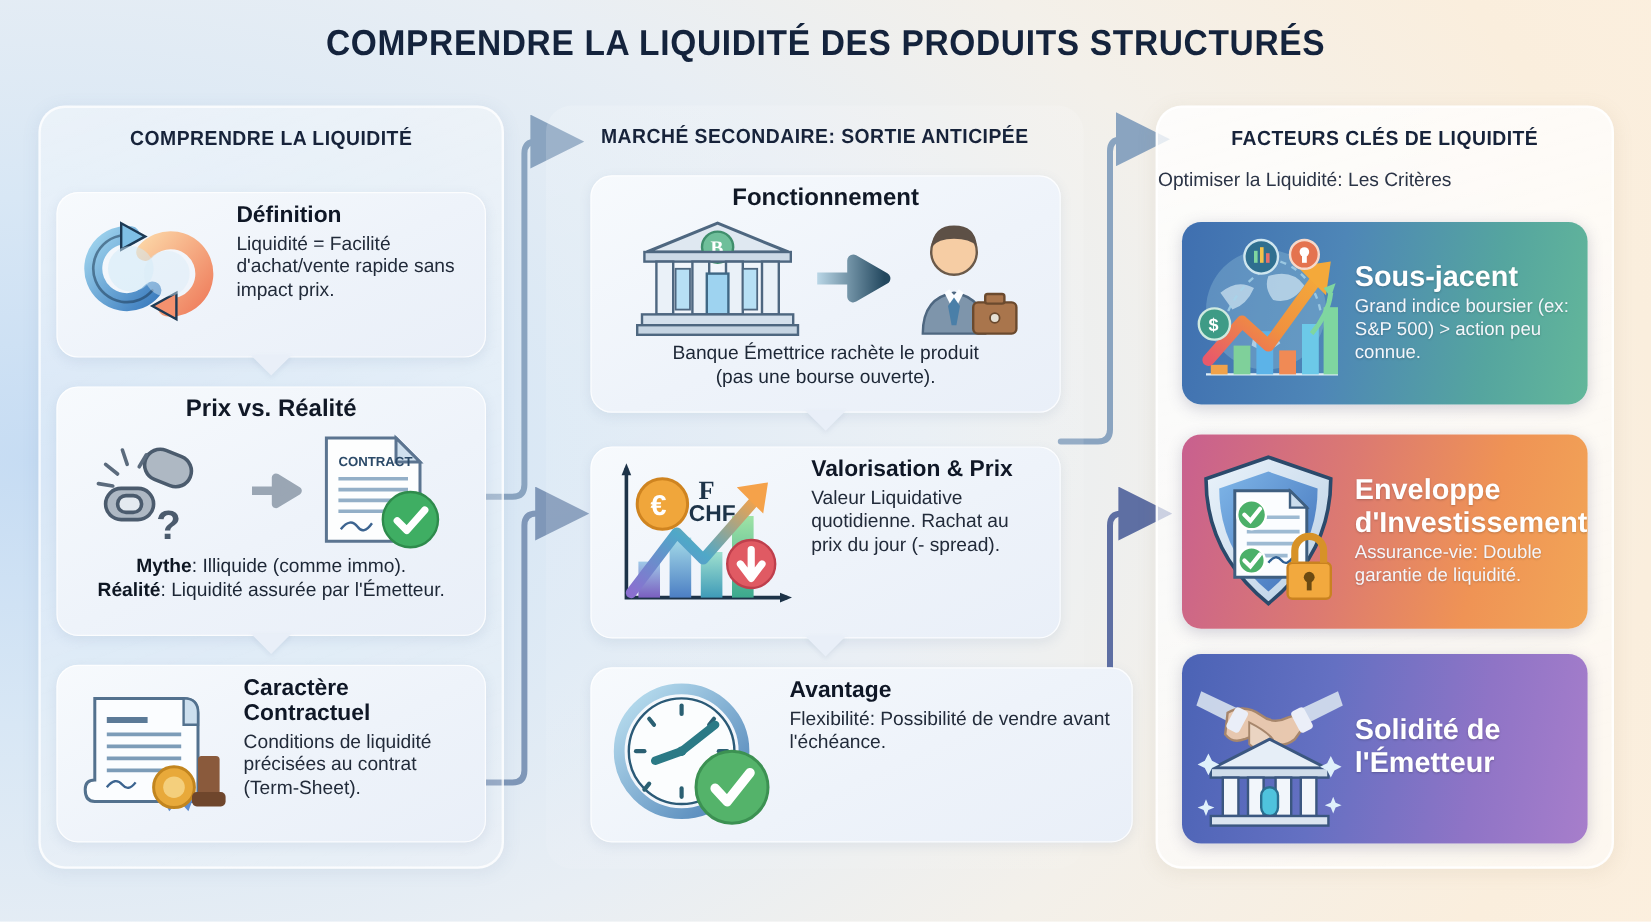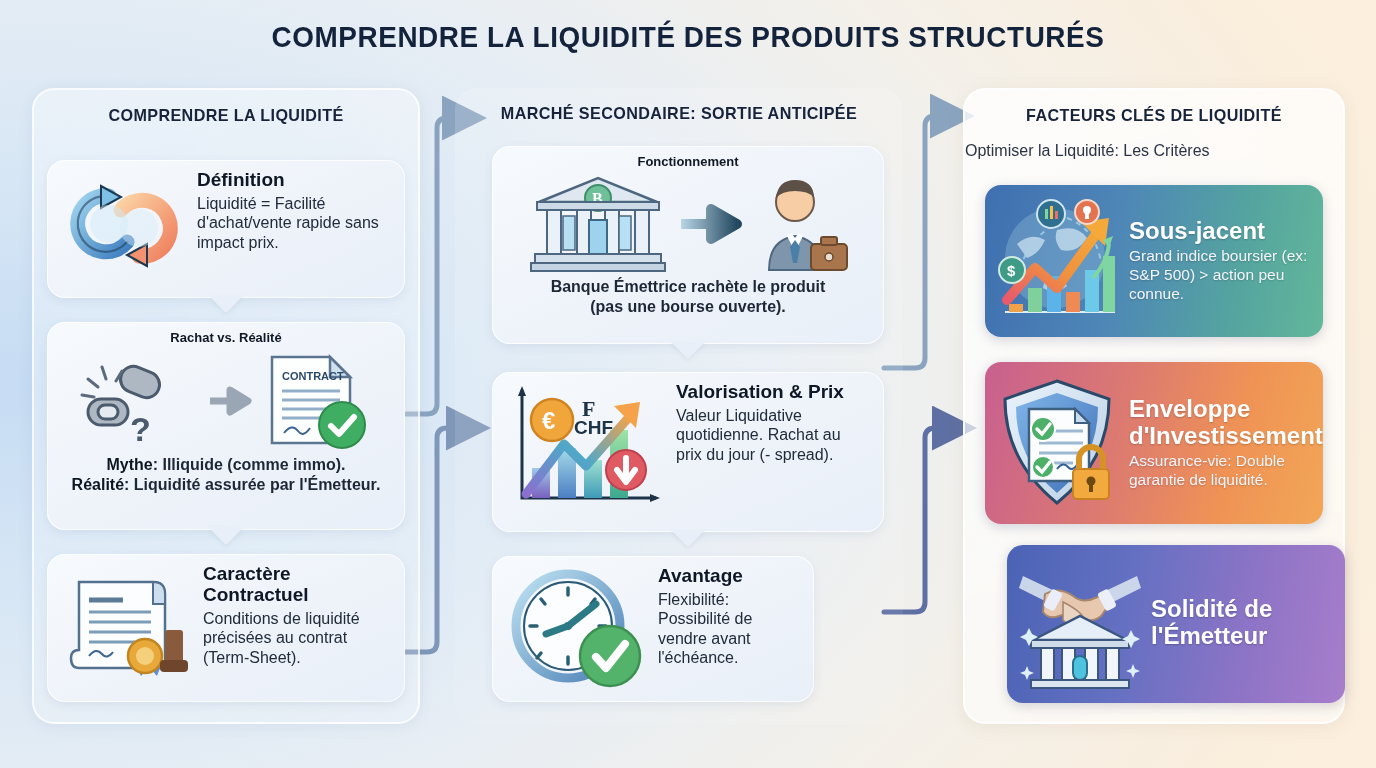--- a/index.html
+++ b/index.html
@@ -58,25 +58,25 @@
     padding:10px 14px;
   }
   .card .tail{
     position:absolute; left:50%; bottom:-15px; margin-left:-17px;
     width:0;height:0; border-left:17px solid transparent;
     border-right:17px solid transparent; border-top:17px solid #e9eff8;
     filter:drop-shadow(0 2px 2px rgba(80,110,150,.10));
   }
 
   .c-title-top{
-    text-align:center; font-size:13px; font-weight:bold; color:#101826;
+    text-align:center; font-size:20px; font-weight:bold; color:#101826;
     margin-bottom:2px;
   }
   .c-caption{
-    text-align:center; font-size:16px; color:#1d2736; line-height:1.25;font-weight:bold;
+    text-align:center; font-size:16px; color:#1d2736; line-height:1.25;
   }
   .c-caption b{ color:#0e1622; }
 
   .row{ display:flex; align-items:flex-start; height:100%; gap:10px; }
   .art{ flex:0 0 auto; display:flex; align-items:center; justify-content:center; }
   .txt{ flex:1 1 auto; }
   .c-h{ font-size:19px; font-weight:bold; color:#0f1726; line-height:1.1; margin-bottom:3px;}
   .c-p{ font-size:16px; color:#222b3a; line-height:1.22; }
 
   
@@ -84,21 +84,21 @@
     position:absolute; border-radius:16px; overflow:hidden;
     box-shadow:0 3px 12px rgba(70,70,110,.22);
     display:flex; align-items:center; gap:8px; padding:10px 12px 10px 10px;
   }
   .gcard .g-h{ font-size:24px; font-weight:bold; color:#fff; line-height:1.1; margin-bottom:3px;
                text-shadow:0 1px 2px rgba(0,0,0,.22); }
   .gcard .g-p{ font-size:15.5px; color:#f4f6fb; line-height:1.22;
                text-shadow:0 1px 2px rgba(0,0,0,.20); }
   .g1{ background:linear-gradient(100deg,#3f6fb0 0%,#4e86b7 38%,#55a59f 75%,#63b79a 100%); }
   .g2{ background:linear-gradient(105deg,#c8608f 0%,#dc7a71 40%,#ef9355 72%,#f2a657 100%); }
-  .g3{ background:linear-gradient(100deg,#4b63b5 0%,#6470c2 35%,#8f74c6 72%,#a77ecb 100%);margin-left:22px; }
+  .g3{ background:linear-gradient(100deg,#4b63b5 0%,#6470c2 35%,#8f74c6 72%,#a77ecb 100%); }
   .gcard .art{ width:126px; height:100%; }
 
   
   #wires{ position:absolute; inset:0; pointer-events:none; }
 </style>
 </head>
 <body>
 
 <div id="stage">
 
@@ -159,21 +159,21 @@
       </div>
       <div class="txt">
         <div class="c-h">Définition</div>
         <div class="c-p">Liquidité = Facilité d'achat/vente rapide sans impact prix.</div>
       </div>
     </div>
   </div>
 
   <div class="card" style="left:47px; top:322px; width:358px; height:208px; padding-top:8px;">
     <div class="tail"></div>
-    <div class="c-title-top">Rachat vs. Réalité</div>
+    <div class="c-title-top">Prix vs. Réalité</div>
     <div style="height:108px; display:flex; align-items:center; justify-content:center; gap:4px;">
       <svg width="128" height="104" viewBox="0 0 128 104">
         <g stroke="#4b5b6d" stroke-width="3" fill="#aeb8c3">
           <rect x="12" y="50" width="40" height="26" rx="13"></rect>
           <rect x="22" y="56" width="20" height="14" rx="7" fill="#e4eaf0"></rect>
           <rect x="44" y="20" width="40" height="26" rx="13" transform="rotate(22 64 33)"></rect>
         </g>
         <g stroke="#5b6b7d" stroke-width="3" stroke-linecap="round">
           <path d="M22,38 L12,30"></path>
             <path d="M30,30 L26,18"></path>
@@ -331,21 +331,21 @@
           <path d="M120,76 L120,96 M111,88 L120,100 L129,88" fill="none" stroke="#fff" stroke-width="6" stroke-linecap="round" stroke-linejoin="round"></path>
         </svg>
       </div>
       <div class="txt">
         <div class="c-h">Valorisation &amp; Prix</div>
         <div class="c-p">Valeur Liquidative quotidienne. Rachat au prix du jour (- spread).</div>
       </div>
     </div>
   </div>
 
-  <div class="card notail" style="left:492px; top:556px; width:322px; height:146px;">
+  <div class="card notail" style="left:492px; top:556px; width:452px; height:146px;">
 
     <div class="row">
       <div class="art">
         <svg width="142" height="126" viewBox="0 0 142 126">
           <defs>
               <linearGradient id="clk" x1="0" y1="0" x2="1" y2="1">
             <stop offset="0" stop-color="#bfe3f2"></stop>
                 <stop offset="1" stop-color="#4a7fb5"></stop>
               </linearGradient>
             </defs>

